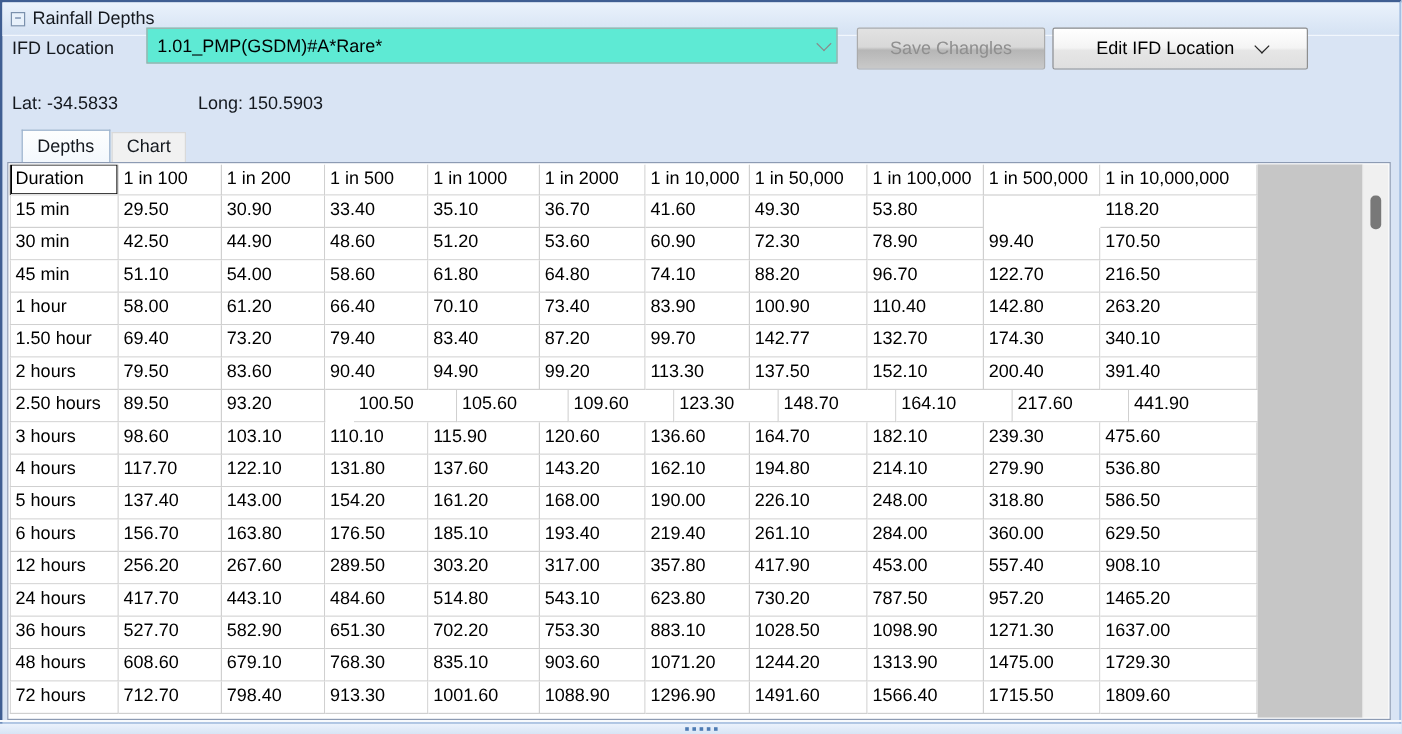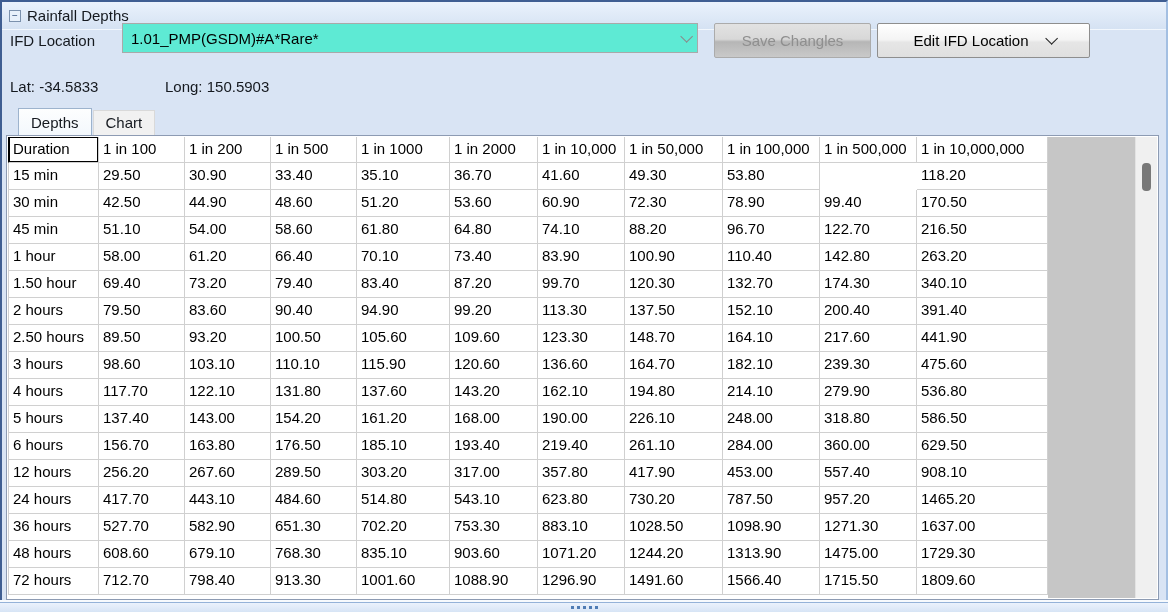--- a/index.html
+++ b/index.html
@@ -217,21 +217,21 @@
           <div class="cell" style="width: 131px;">263.20</div>
         </div>
         <div class="grid-row">
           <div class="cell first" style="width: 91px;">1.50 hour</div>
           <div class="cell" style="width: 86px;">69.40</div>
           <div class="cell" style="width: 86px;">73.20</div>
           <div class="cell" style="width: 86px;">79.40</div>
           <div class="cell" style="width: 93px;">83.40</div>
           <div class="cell" style="width: 88px;">87.20</div>
           <div class="cell" style="width: 87px;">99.70</div>
-          <div class="cell" style="width: 98px;">120.30</div>
+          <div class="cell" style="width: 98px;">142.77</div>
           <div class="cell" style="width: 97px;">132.70</div>
           <div class="cell" style="width: 97px;">174.30</div>
           <div class="cell" style="width: 131px;">340.10</div>
         </div>
         <div class="grid-row">
           <div class="cell first" style="width: 91px;">2 hours</div>
           <div class="cell" style="width: 86px;">79.50</div>
           <div class="cell" style="width: 86px;">83.60</div>
           <div class="cell" style="width: 86px;">90.40</div>
           <div class="cell" style="width: 93px;">94.90</div>
@@ -239,21 +239,21 @@
           <div class="cell" style="width: 87px;">113.30</div>
           <div class="cell" style="width: 98px;">137.50</div>
           <div class="cell" style="width: 97px;">152.10</div>
           <div class="cell" style="width: 97px;">200.40</div>
           <div class="cell" style="width: 131px;">391.40</div>
         </div>
         <div class="grid-row">
           <div class="cell first" style="width: 91px;">2.50 hours</div>
           <div class="cell" style="width: 86px;">89.50</div>
           <div class="cell" style="width: 86px;">93.20</div>
-          <div class="cell" style="width: 86px;">100.50</div>
+          <div class="cell" style="width: 86px; margin-left: 24px;">100.50</div>
           <div class="cell" style="width: 93px;">105.60</div>
           <div class="cell" style="width: 88px;">109.60</div>
           <div class="cell" style="width: 87px;">123.30</div>
           <div class="cell" style="width: 98px;">148.70</div>
           <div class="cell" style="width: 97px;">164.10</div>
           <div class="cell" style="width: 97px;">217.60</div>
           <div class="cell" style="width: 131px;">441.90</div>
         </div>
         <div class="grid-row">
           <div class="cell first" style="width: 91px;">3 hours</div>

